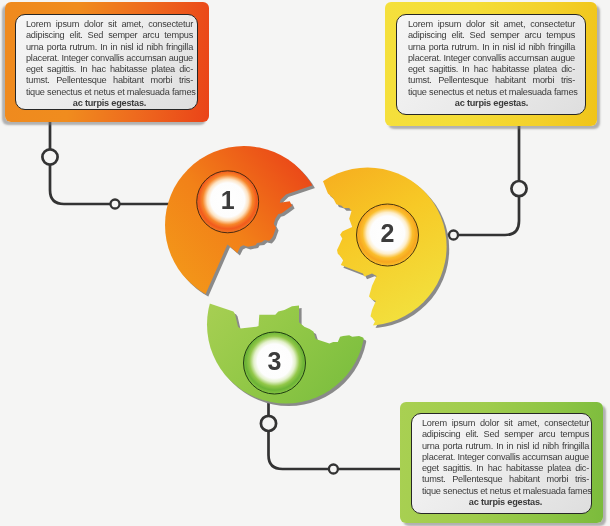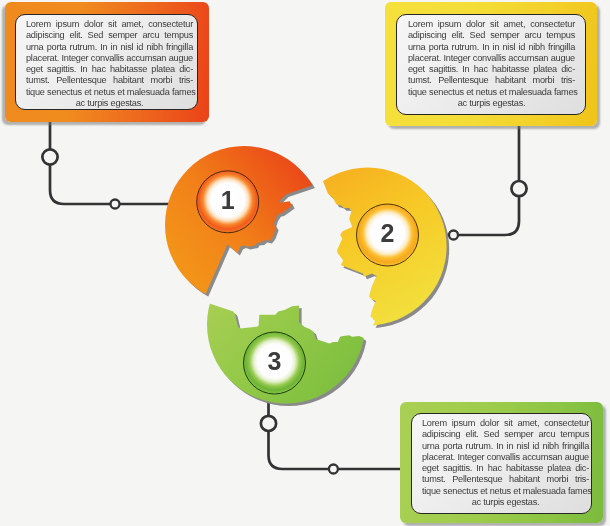--- a/index.html
+++ b/index.html
@@ -6,21 +6,21 @@
   body{width:610px;height:526px;background:#f5f5f4;overflow:hidden;
        font-family:"Liberation Sans","DejaVu Sans",sans-serif;}
   #stage{position:relative;width:610px;height:526px;}
   svg.layer{position:absolute;left:0;top:0;}
   .panel{position:absolute;box-sizing:border-box;border-radius:6px;}
   .panel .inner{position:absolute;
       border:1.4px solid #262626;border-radius:10px;
       background:linear-gradient(141deg,#f6f6f6 0%,#efefef 38%,#e6e6e6 72%,#dedede 100%);}
   .ptext{position:absolute;color:#3b3b3b;font-size:9.2px;line-height:11.3px;letter-spacing:-0.24px;}
   .ptext .ln{display:block;text-align:justify;text-align-last:justify;white-space:nowrap;}
-  .ptext .ln.last{text-align-last:center;}
+  .ptext .ln.last{text-align-last:center;font-weight:bold;}
 </style>
 </head>
 <body>
 
 <div id="stage">
 
   <svg class="layer" width="610" height="526" viewBox="0 0 610 526">
     <defs>
       <linearGradient id="gOrange" x1="2%" y1="78%" x2="88%" y2="6%">
         <stop offset="0%" stop-color="#f39719"></stop>

